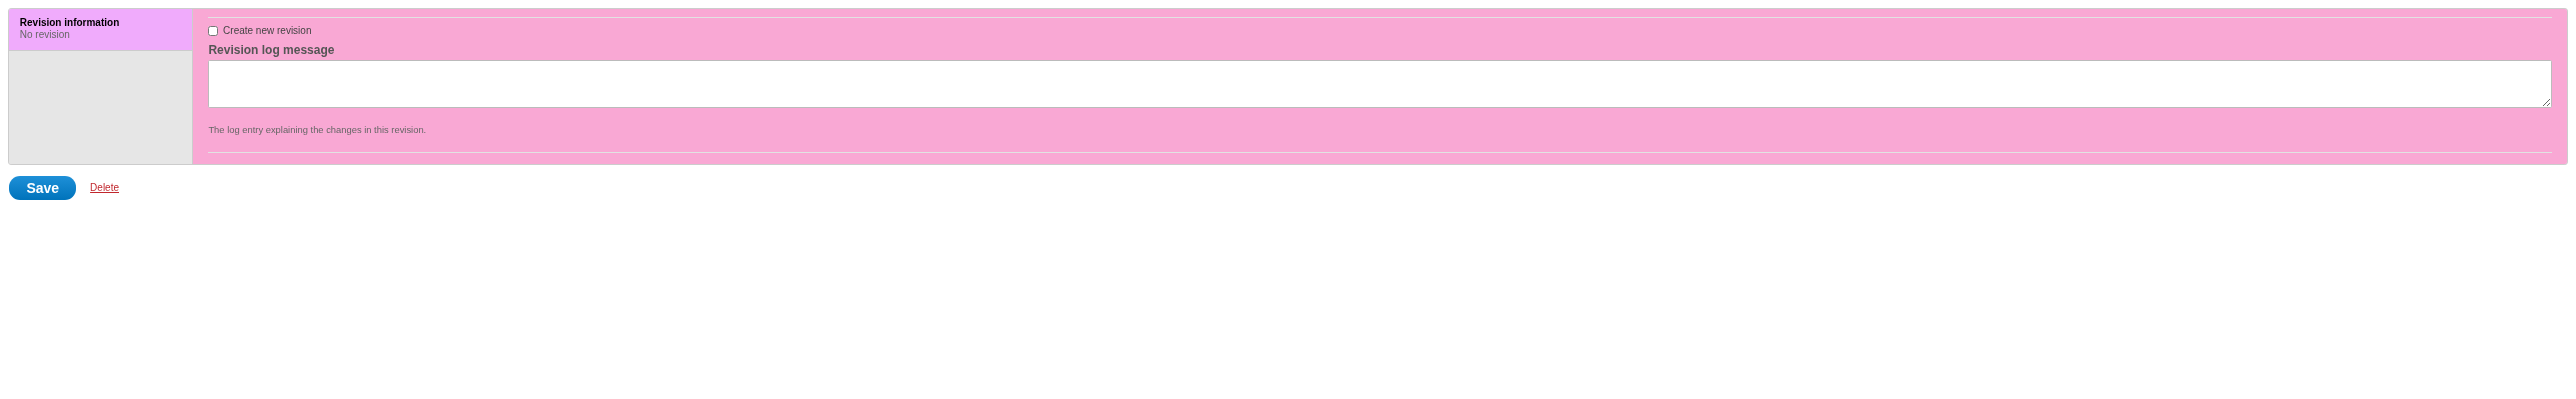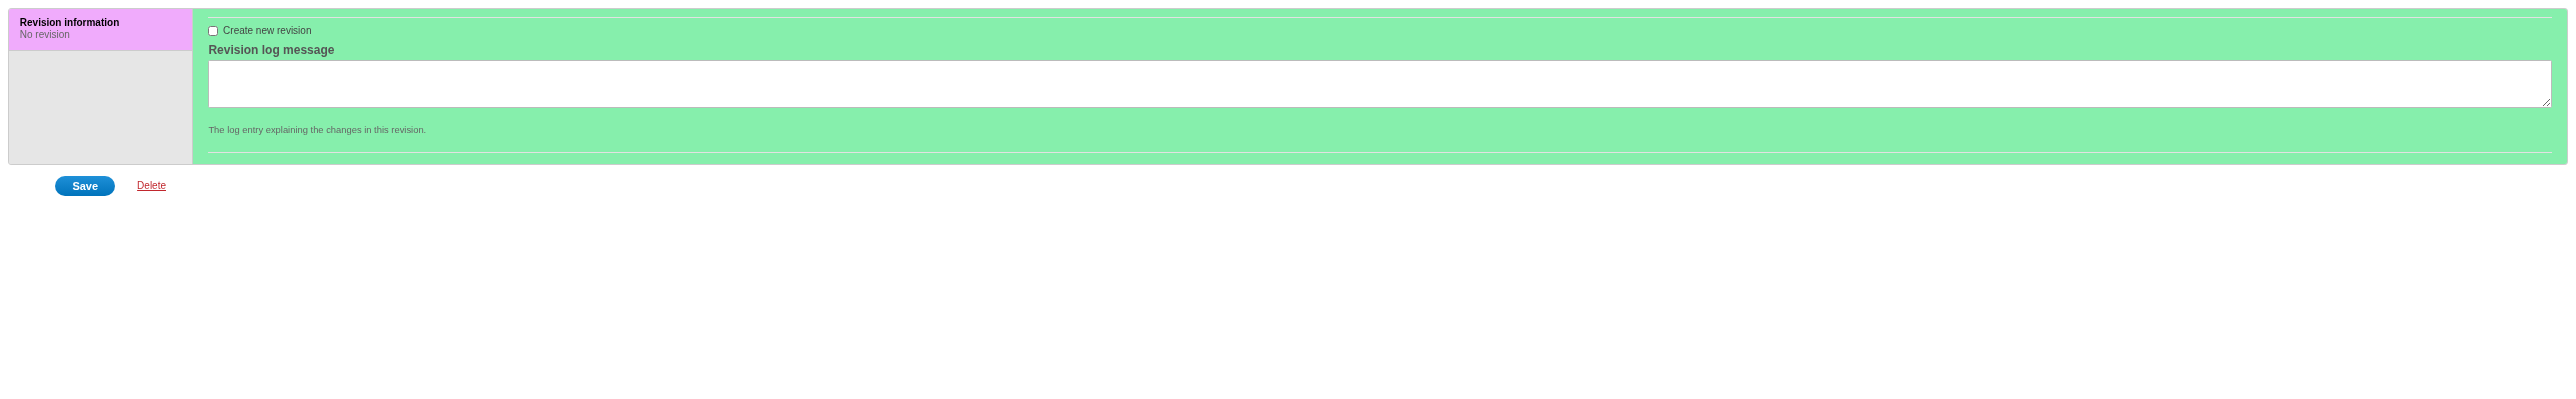--- a/index.html
+++ b/index.html
@@ -36,21 +36,21 @@
     color: #000;
     font-size: 10px;
     margin-bottom: 1.6px;
   }
   .vertical-tab .tab-summary {
     color: #666;
     font-size: 10px;
   }
   .vertical-tabs-panes {
     flex: 1;
-    background: #86efac;
+    background: #f9a8d4;
     padding: 7.8px 15.6px 11px 15.6px;
     min-height: 133px;
   }
   .pane-inner {
     border-top: 0.8px solid #e2e2e2;
     border-bottom: 0.8px solid #e2e2e2;
     padding: 7.8px 0 9.4px 0;
   }
   .form-item { margin: 0 0 7.8px 0; }
   .form-item.checkbox-item {
@@ -96,31 +96,29 @@
     align-items: center;
     gap: 14px;
     padding-left: 1.6px;
   }
   .btn-save {
     background: linear-gradient(#1e90d8, #0073bb);
     color: #fff;
     border: none;
     border-radius: 11px;
     padding: 3.9px 17px;
-    font-size: 11px;
+    font-size: 14px;
     font-weight: 600;
     cursor: pointer;
-    margin-left: 46px;
   }
   .link-delete {
     color: #c1272d;
     text-decoration: underline;
     font-size: 10px;
     cursor: pointer;
-    margin-left: 8px;
   }
 </style>
 </head>
 <body>
 
 <div class="vertical-tabs-wrapper">
   <div class="vertical-tabs-list">
     <div class="vertical-tab">
       <div class="tab-title">Revision information</div>
       <div class="tab-summary">No revision</div>

